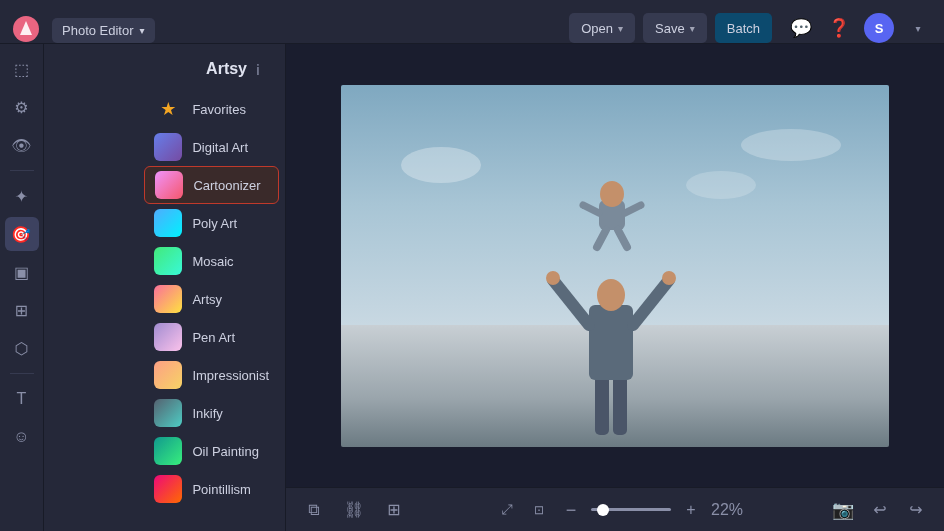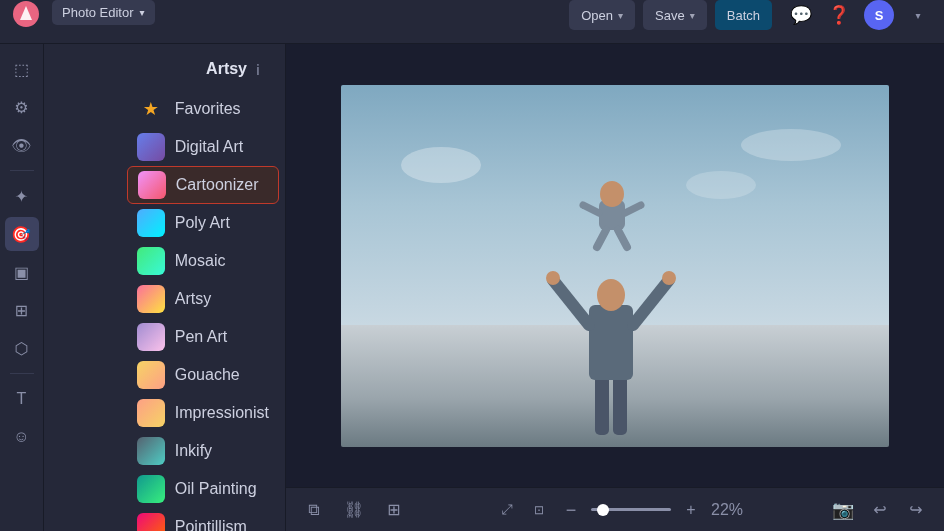--- a/index.html
+++ b/index.html
@@ -12,21 +12,21 @@
       overflow: hidden;
       display: flex;
       flex-direction: column;
     }
 
     
     .topbar {
       height: 44px;
       background: #252839;
       display: flex;
-      align-items: flex-start;
+      align-items: flex-end;
       padding: 0 12px;
       gap: 8px;
       border-bottom: 1px solid #181b27;
       flex-shrink: 0;
     }
     .app-logo {
       width: 28px;
       height: 28px;
       margin-right: 4px;
     }
@@ -199,21 +199,21 @@
       height: 28px;
       border-radius: 6px;
       flex-shrink: 0;
       overflow: hidden;
       display: flex;
       align-items: center;
       justify-content: center;
       font-size: 16px;
     }
     .filter-item .filter-label {
-      font-size: 16px;
+      font-size: 13px;
       color: #cdd0e0;
     }
     .filter-item.favorites .filter-icon {
       color: #f5a623;
     }
 
     
     .fi-favorites { background: none; }
     .fi-digital-art { background: linear-gradient(135deg, #667eea, #764ba2); }
     .fi-cartoonizer { background: linear-gradient(135deg, #f093fb, #f5576c); }
@@ -447,24 +447,20 @@
       <div class="filter-item">
         <div class="filter-icon fi-pastel"></div>
         <span class="filter-label">Artsy</span>
       </div>
 
       <div class="filter-item">
         <div class="filter-icon fi-pen-art"></div>
         <span class="filter-label">Pen Art</span>
       </div>
 
-      <div class="filter-item">
-        <div class="filter-icon fi-gouache"></div>
-        <span class="filter-label">Gouache</span>
-      </div>
 
       <div class="filter-item">
         <div class="filter-icon fi-impressionist"></div>
         <span class="filter-label">Impressionist</span>
       </div>
 
       <div class="filter-item">
         <div class="filter-icon fi-inkify"></div>
         <span class="filter-label">Inkify</span>
       </div>

